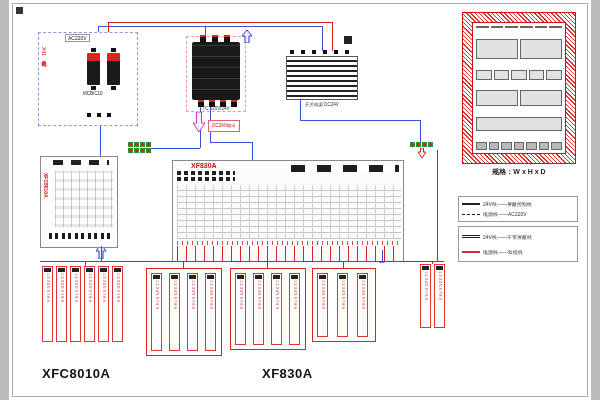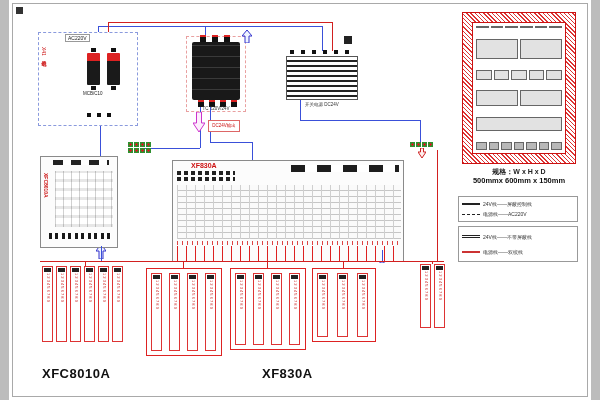--- a/index.html
+++ b/index.html
@@ -257,21 +257,20 @@
           <i></i>
           <i></i>
           <i></i>
           <i></i>
           <i></i>
           <i></i>
         </div>
     </div>
   </div>
   <div class="spec1">规格：W x H x D</div>
-  <div class="spec2">500mmx 600mm x 150mm</div>
 
   <div class="legend" style="top:196px;height:26px">
     <div class="legrow">
       <i class="ls-solid"></i>
       <span class="txt">24V线——屏蔽控制线</span>
     </div>
     <div class="legrow">
       <i class="ls-dash"></i>
       <span class="txt">电源线——AC220V</span>
     </div>

